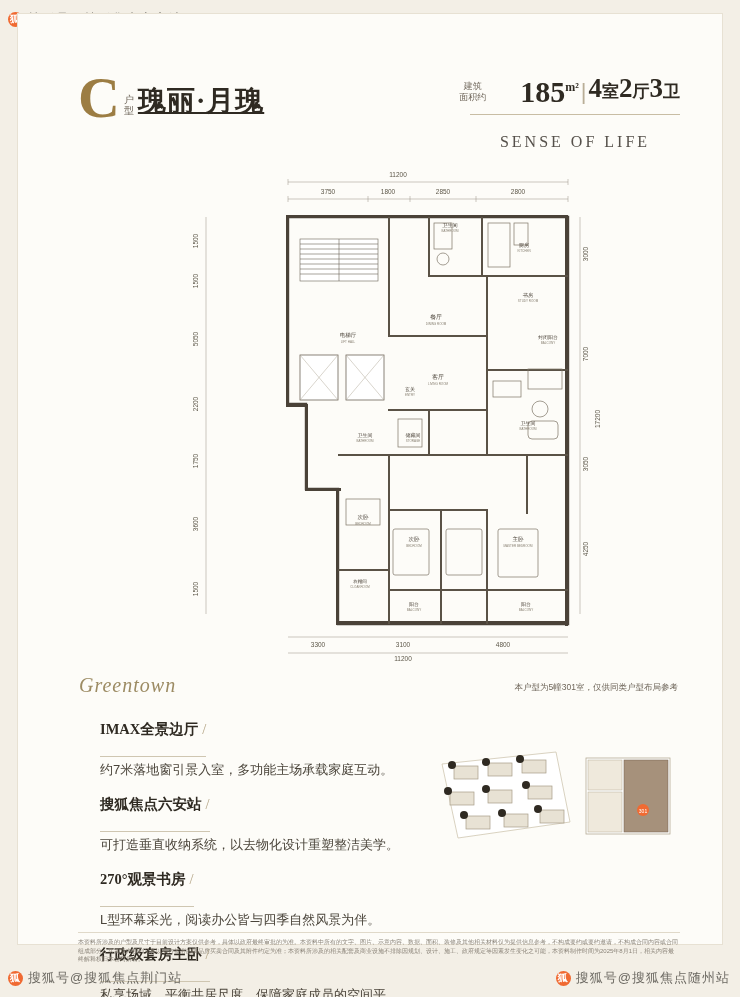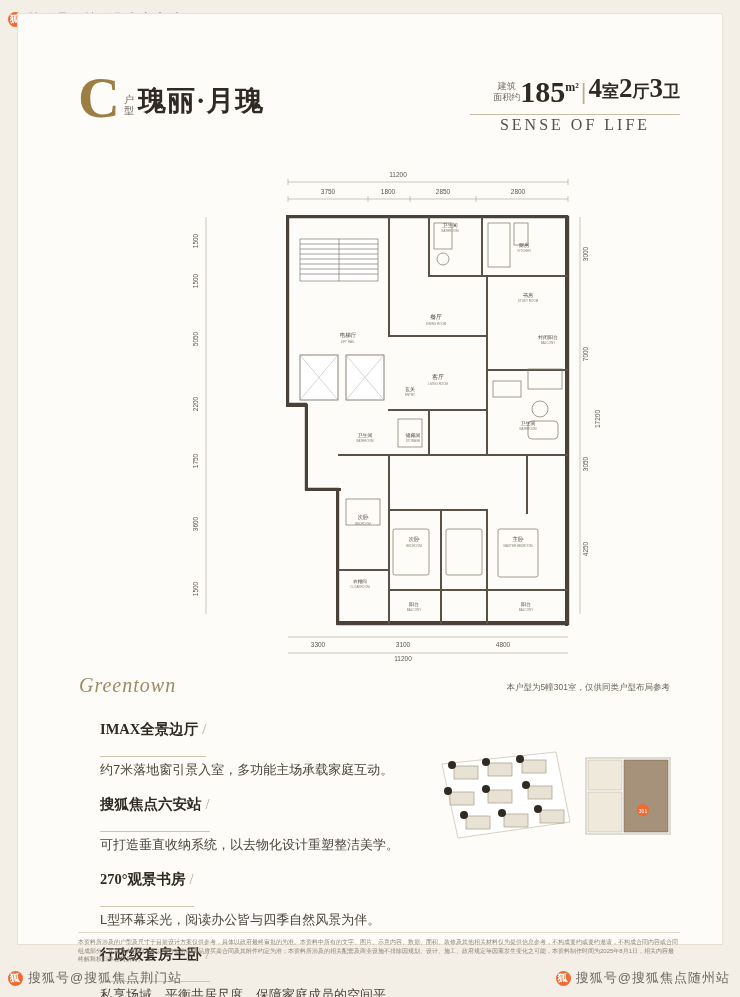--- a/index.html
+++ b/index.html
@@ -85,20 +85,21 @@
     margin-bottom: 8px;
     letter-spacing: 0px;
   }
   .h-title {
     font-family: "Liberation Serif", serif;
     font-size: 28px;
     font-weight: bold;
     color: #2f2a22;
     margin-bottom: 4px;
     letter-spacing: 1px;
+    text-decoration: underline;
   }
   .h-right {
     position: absolute;
     right: 0;
     top: 0;
     text-align: right;
   }
   .h-specs {
     display: flex;
     align-items: flex-end;
@@ -110,20 +111,21 @@
     line-height: 11px;
     color: #6f665a;
     text-align: center;
     margin-bottom: 4px;
   }
   .spec-area {
     font-family: "Liberation Serif", serif;
     font-size: 30px;
     font-weight: bold;
     line-height: 30px;
+    margin-left: 34px;
   }
   .spec-area sup { font-size: 12px; }
   .spec-div {
     font-size: 22px;
     color: #b9ae97;
     margin: 0 2px 2px;
   }
   .spec-rooms {
     font-family: "Liberation Serif", serif;
     font-size: 17px;
@@ -131,39 +133,39 @@
     font-weight: bold;
   }
   .spec-rooms b { font-size: 27px; }
   .h-sense {
     margin-top: 7px;
     font-family: "Liberation Serif", serif;
     font-size: 16px;
     letter-spacing: 3px;
     color: #55504a;
     border-top: 1px solid #c8bda4;
-    padding-top: 1px;
+    padding-top: 18px;
     width: 210px;
     margin-left: auto;
     text-align: center;
   }
 
   
   .plan {
     position: absolute;
     left: 170px;
     top: 155px;
     width: 420px;
     height: 500px;
   }
   .plan svg { display: block; }
 
   .plan-note {
     position: absolute;
-    right: 52px;
+    right: 44px;
     top: 668px;
     font-size: 8.5px;
     color: #6f665a;
   }
   .logo-script {
     position: absolute;
     left: 61px;
     top: 660px;
     font-family: "Liberation Serif", serif;
     font-style: italic;

